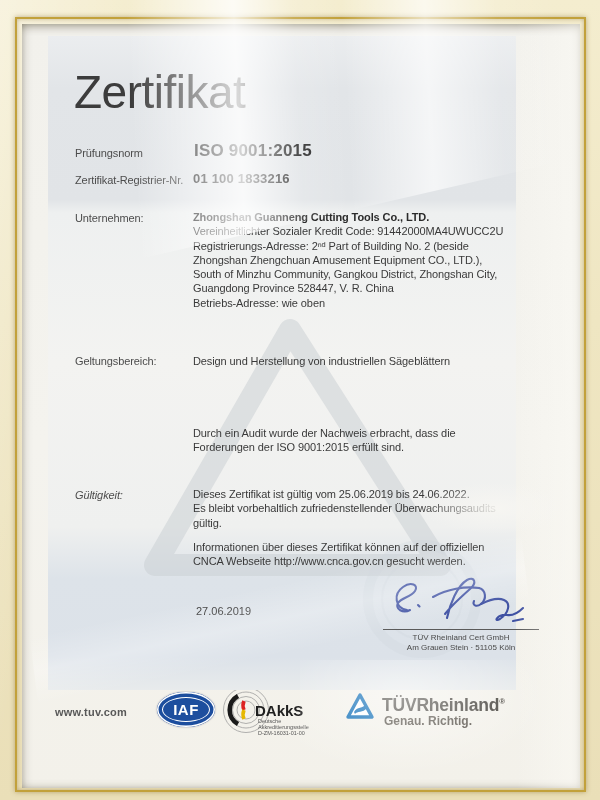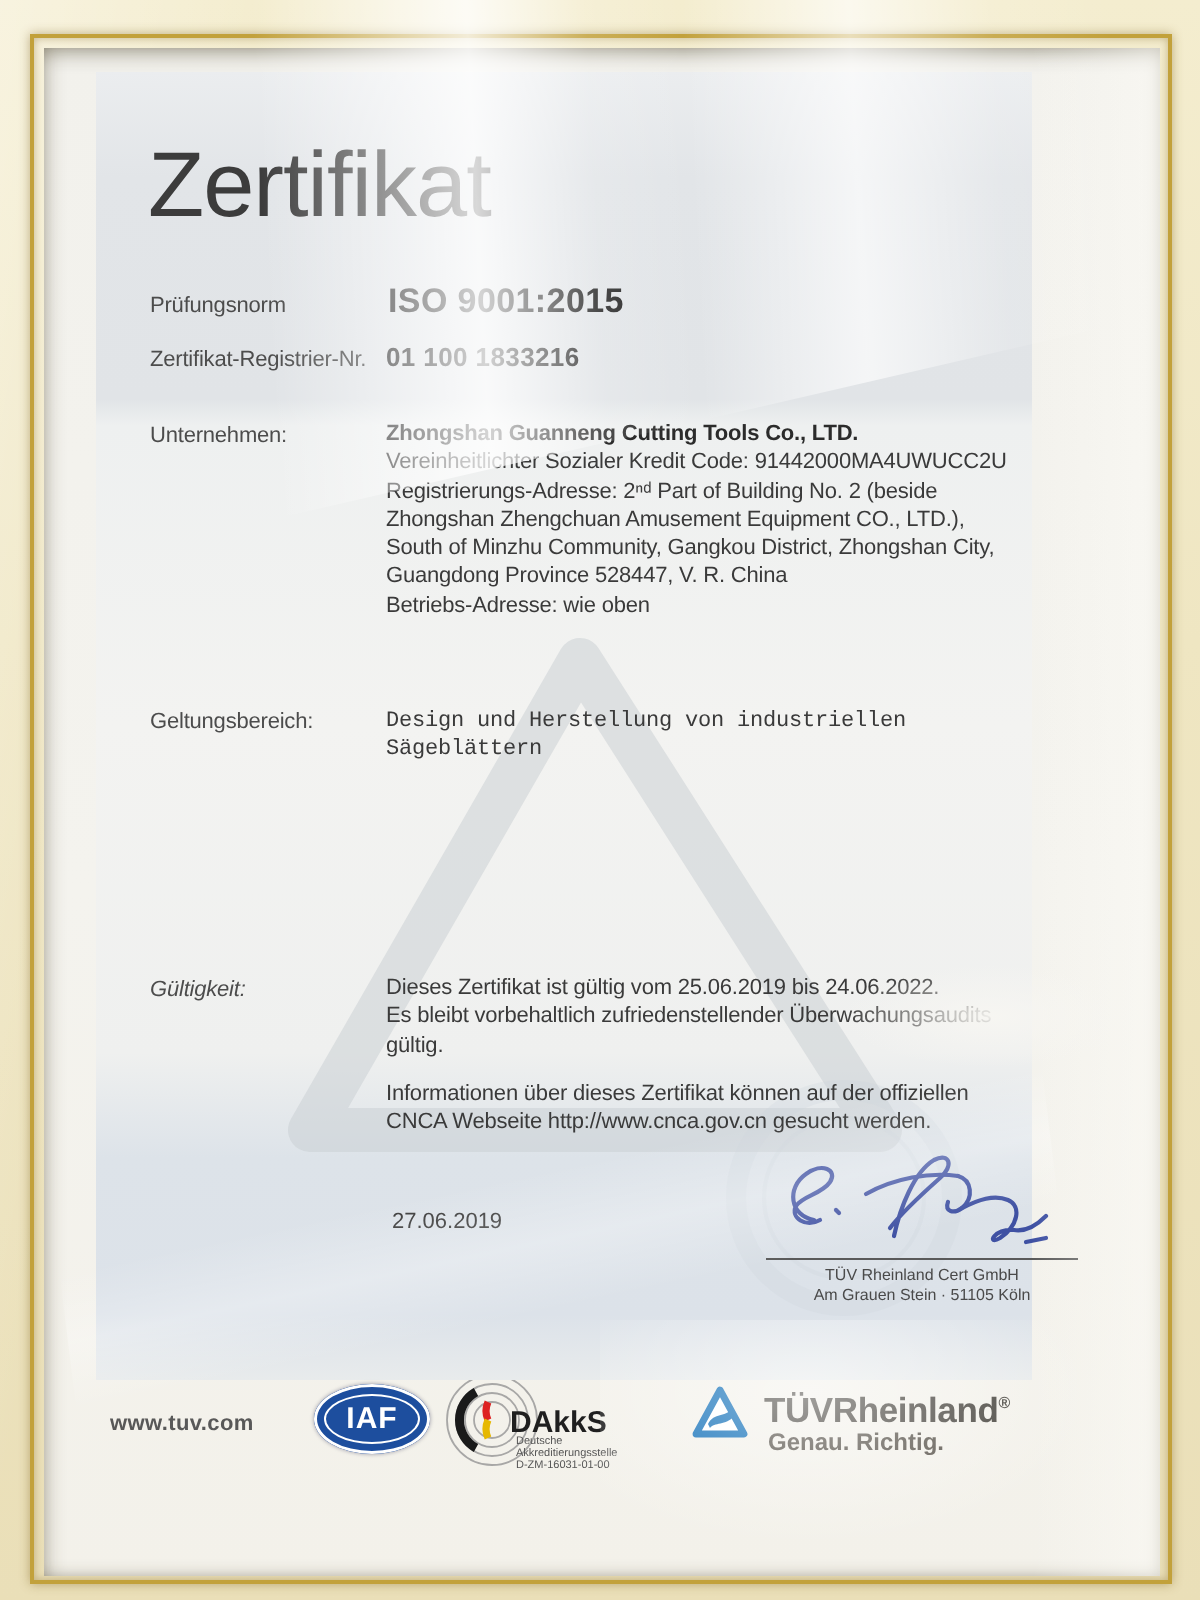--- a/index.html
+++ b/index.html
@@ -29,21 +29,21 @@
   .pre{white-space:pre-line;}
   #title{left:52px;top:44px;font-size:46px;line-height:48px;letter-spacing:-.5px;color:#3c3c3c;}
   .lbl{font-size:11px;color:#4c4c4c;letter-spacing:-.1px;}
   .val-big{font-size:17px;font-weight:bold;color:#262626;letter-spacing:.2px;}
   .val-med{font-size:13px;font-weight:bold;color:#2c2c2c;letter-spacing:.2px;}
   .body{font-size:11px;line-height:14.3px;letter-spacing:-.1px;color:#3a3a3a;}
   .bold{font-weight:bold;color:#2b2b2b;}
   #lbl-std{left:53px;top:123px;} #val-std{left:172px;top:117px;}
   #lbl-reg{left:53px;top:150px;} #val-reg{left:171px;top:147px;}
   #lbl-company{left:53px;top:188px;} #company{left:171px;top:186px;width:340px;}
-  #lbl-scope{left:53px;top:331px;} #val-scope{left:171px;top:330px;width:330px;font-family:Liberation Mono, monospace;}
+  #lbl-scope{left:53px;top:331px;} #val-scope{left:171px;top:330px;width:330px;}
   #audit{left:171px;top:402px;width:330px;}
   #lbl-valid{left:53px;top:465px;font-style:italic;} #validity{left:171px;top:463px;width:340px;}
   #info{left:171px;top:516px;width:340px;}
   #date{left:174px;top:581px;font-size:11px;color:#3a3a3a;}
   #sig{left:363px;top:550px;width:150px;height:56px;}
   #sig-line{position:absolute;left:361px;top:605px;width:156px;border-top:1.3px solid #5a5a5a;}
   #issuer{left:357px;top:609px;width:164px;text-align:center;font-size:8px;line-height:9.5px;color:#4a4a4a;}
   
   #website{left:33px;top:682px;font-size:11px;font-weight:bold;color:#585858;letter-spacing:.2px;}
   #iaf{position:absolute;left:135px;top:668px;width:58px;height:35px;border-radius:50%;
@@ -104,20 +104,22 @@
 Registrierungs-Adresse: 2ⁿᵈ Part of Building No. 2 (beside
 Zhongshan Zhengchuan Amusement Equipment CO., LTD.),
 South of Minzhu Community, Gangkou District, Zhongshan City,
 Guangdong Province 528447, V. R. China
 Betriebs-Adresse: wie oben</div>
     </div>
 
     <div class="t lbl" id="lbl-scope">Geltungsbereich:</div>
     <div class="t body" id="val-scope">Design und Herstellung von industriellen Sägeblättern</div>
 
+    <div class="t body pre" id="audit">Durch ein Audit wurde der Nachweis erbracht, dass die
+Forderungen der ISO 9001:2015 erfüllt sind.</div>
 
     <div class="t lbl" id="lbl-valid">Gültigkeit:</div>
     <div class="t body pre" id="validity">Dieses Zertifikat ist gültig vom 25.06.2019 bis 24.06.2022.
 Es bleibt vorbehaltlich zufriedenstellender Überwachungsaudits
 gültig.</div>
 
     <div class="t body pre" id="info">Informationen über dieses Zertifikat können auf der offiziellen
 CNCA Webseite http://www.cnca.gov.cn gesucht werden.</div>
 
     <div class="t" id="date">27.06.2019</div>

